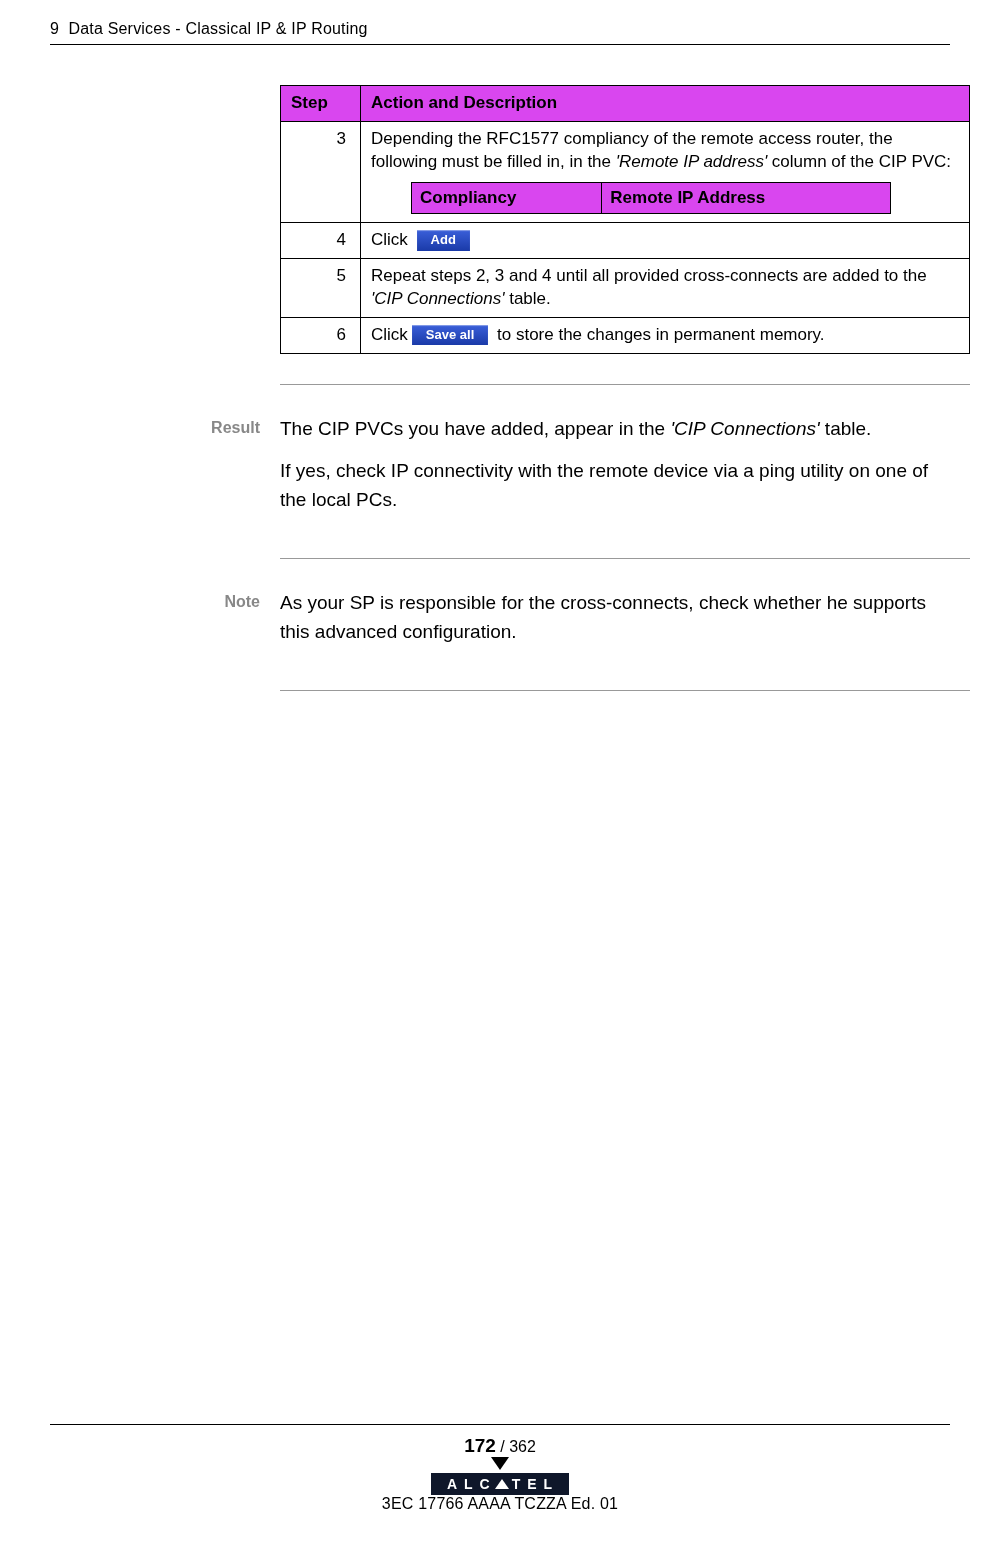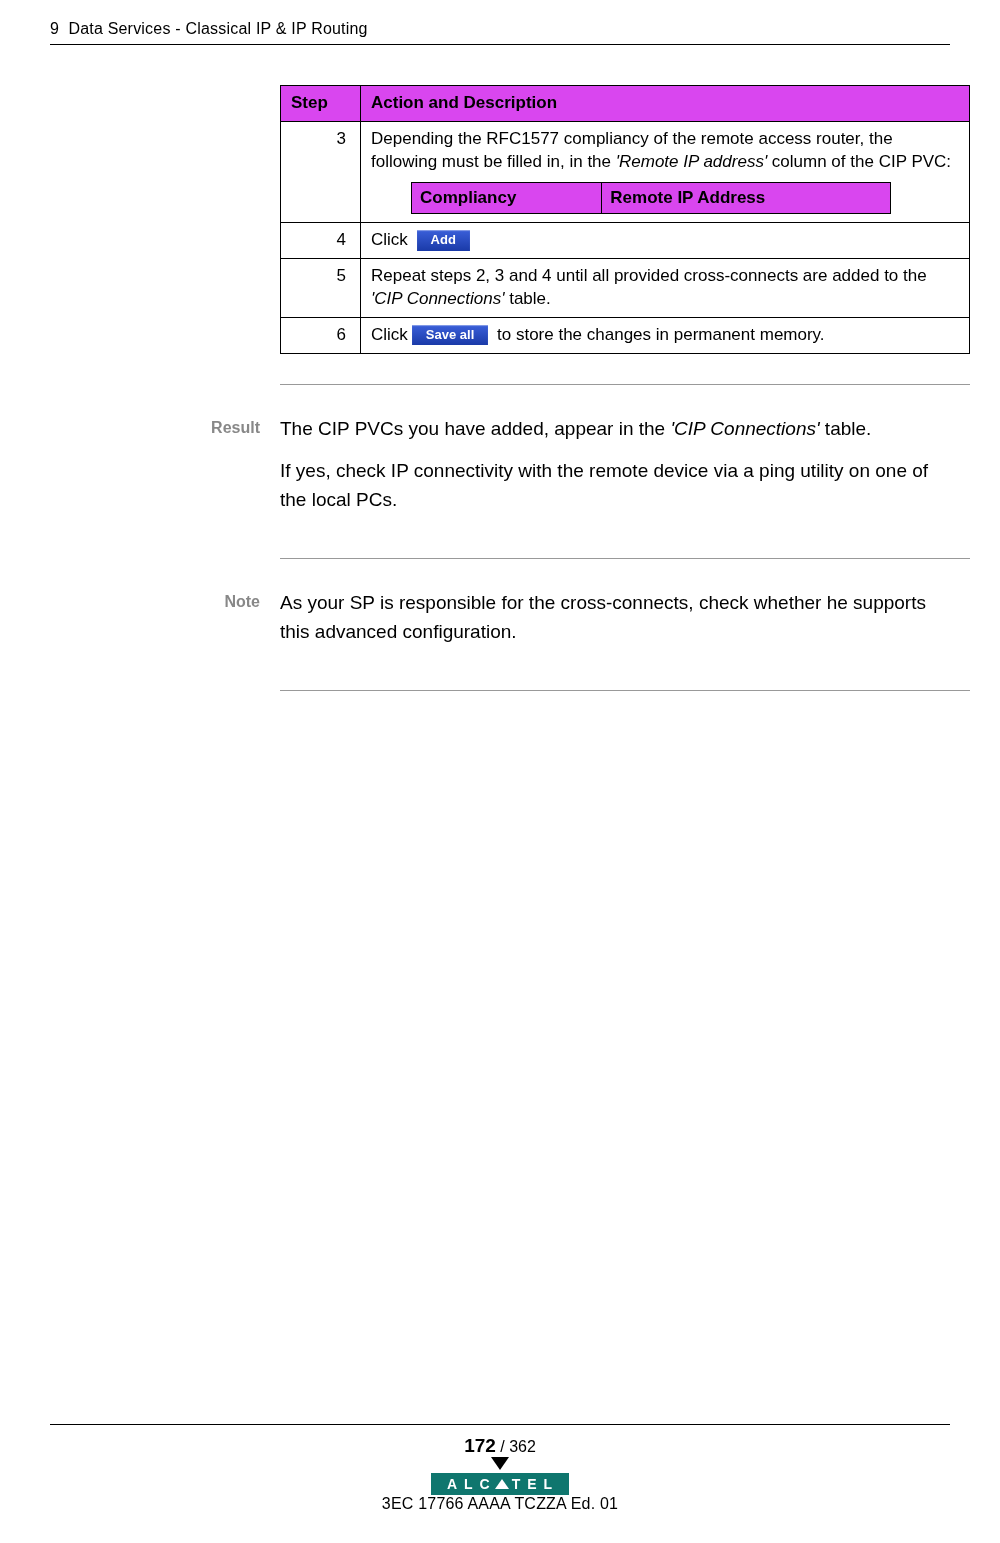--- a/index.html
+++ b/index.html
@@ -141,21 +141,21 @@
     text-align: center;
   }
   .alcatel .tri-down {
     width: 0; height: 0;
     border-left: 9px solid transparent;
     border-right: 9px solid transparent;
     border-top: 13px solid #000;
     margin: 0 auto 3px auto;
   }
   .alcatel .bar {
-    background: #0f766e;
+    background: #0f172a;
     color: #fff;
     font-weight: 700;
     letter-spacing: 7px;
     font-size: 14px;
     padding: 3px 10px 3px 16px;
     display: inline-flex;
     align-items: center;
     font-family: Arial, sans-serif;
   }
   .alcatel .bar .tri-up {

